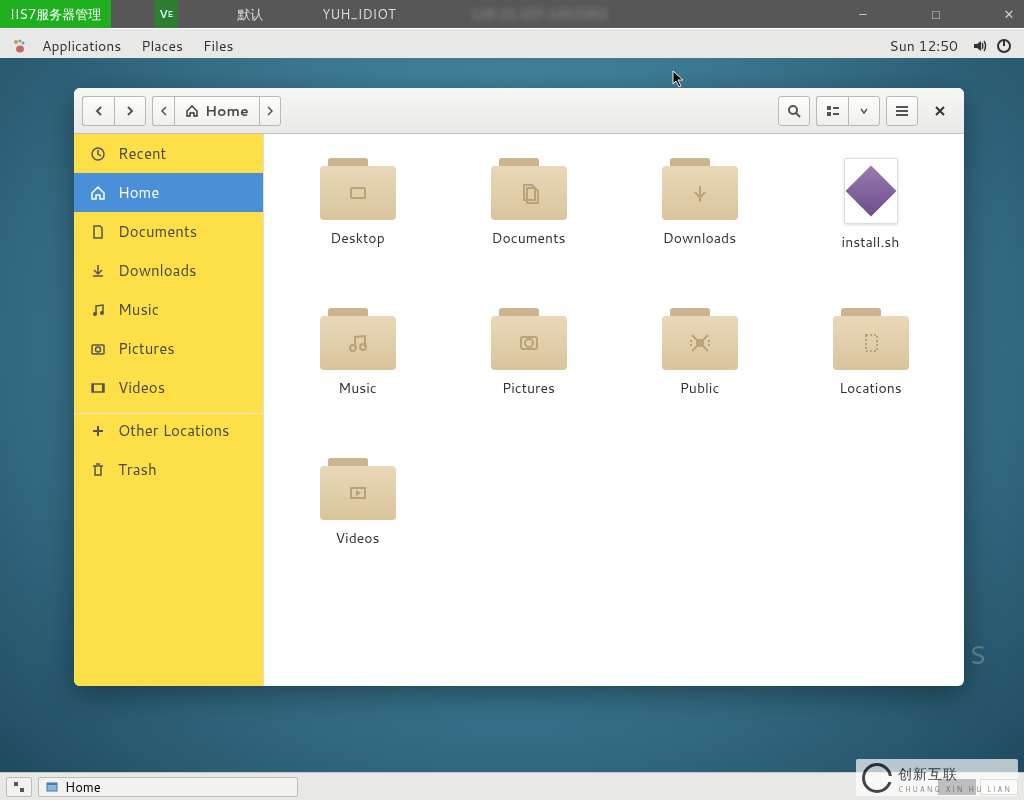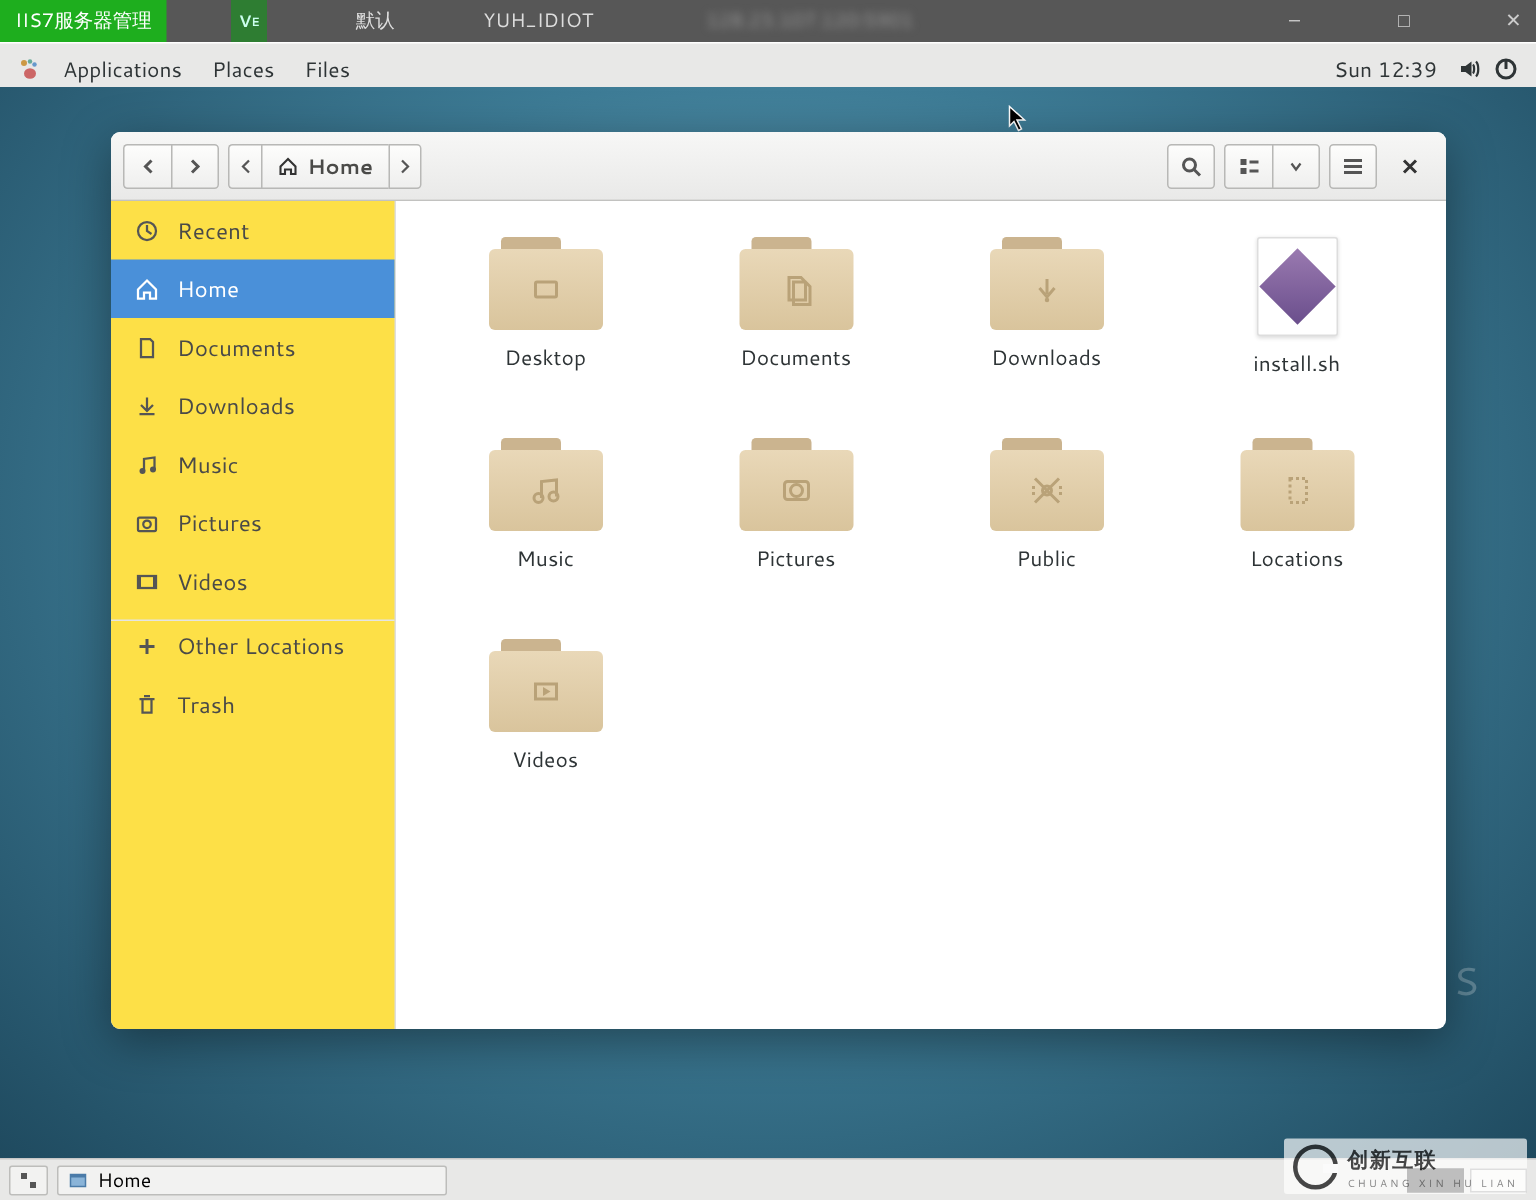--- a/index.html
+++ b/index.html
@@ -37,21 +37,21 @@
 .hb-spacer { flex: 1; }
 .hb-close { width:32px; height:30px; display:flex; align-items:center; justify-content:center; cursor:pointer; border:1px solid transparent; border-radius:3px; }
 
 .nautilus-body { flex: 1; display: flex; }
 .sidebar { width: 190px; background: #fde047; border-right: 1px solid #dedede; display:flex; flex-direction:column; }
 .side-item { display: flex; align-items: center; gap: 12px; padding: 9px 16px; color: #4a4a48; font-size: 15px; cursor:pointer; }
 .side-item.active { background: #4a90d9; color: #fff; }
 .side-sep { border-top:1px solid #e4e4e3; margin-top:6px; padding-top:6px; }
 .side-icon { width:16px; height:16px; flex-shrink:0; }
 
-.file-grid { flex: 1; padding: 24px 16px; display: grid; grid-template-columns: repeat(4, 1fr); grid-auto-rows: 134px; gap: 0; align-content: start; }
+.file-grid { flex: 1; padding: 24px 16px; display: grid; grid-template-columns: repeat(4, 1fr); grid-auto-rows: 134px; gap: 16px; align-content: start; }
 .file-item { display: flex; flex-direction: column; align-items: center; gap: 8px; cursor:pointer; }
 .file-label { font-size: 14px; color: #2e3436; }
 .folder-icon { width: 76px; height: 62px; position: relative; }
 .folder-back { position:absolute; top:0; left:8px; width:40px; height:14px; background:#cbb48f; border-radius:3px 3px 0 0; }
 .folder-front { position:absolute; top:8px; left:0; width:76px; height:54px; background: linear-gradient(#e9d8b8, #d9c49c); border-radius:4px; display:flex; align-items:center; justify-content:center; }
 .file-icon-rect { width:54px; height:66px; background:#fff; border:1px solid #ddd; border-radius:2px; box-shadow:0 1px 3px rgba(0,0,0,.15); display:flex; align-items:center; justify-content:center; }
 .script-badge { width:36px; height:36px; background: linear-gradient(135deg,#9a7ab0,#6a4e8c); transform: rotate(45deg); }
 
 
 .bottom-panel { position:absolute; bottom:0; left:0; right:0; height:28px; background:#e8e8e7; border-top:1px solid #c7c7c7; display:flex; align-items:center; padding:0 6px; gap:6px; font-size:13px; }
@@ -59,21 +59,21 @@
 .bp-btn.wide { min-width: 260px; justify-content:flex-start; }
 .bp-spacer { flex:1; }
 .bp-tray { display:flex; gap:4px; align-items:center; }
 .tray-box{ width:38px; height:16px; border:1px solid #999; background:#f5f5f4; }
 .tray-box.dark{ background:#333; border-color:#333; }
 
 
 .watermark { position:absolute; right:6px; bottom:4px; display:flex; align-items:center; gap:6px; opacity:.85; background:rgba(255,255,255,.8); padding:2px 6px; border-radius:2px; }
 .wm-c { width:30px; height:30px; border:3px solid #2a2a2a; border-radius:50%; position:relative; }
 .wm-c::after{ content:""; position:absolute; right:-3px; top:10px; width:10px; height:6px; background:#fff; }
-.wm-text { font-size:14px; color:#2a2a2a; font-weight:700; letter-spacing:1px; }
+.wm-text { font-size:14px; color:#2a2a2a; font-weight:400; letter-spacing:1px; }
 .wm-sub { font-size:7px; color:#777; display:block; letter-spacing:2px; }
 
 svg { display:block; }
 .centos-mark { position:absolute; right:20px; bottom:100px; color:rgba(255,255,255,.25); font-size:26px; letter-spacing:18px; }
 </style>
 </head>
 <body>
 
 <div class="vnc-bar">
   <div class="vnc-green">IIS7服务器管理</div>
@@ -93,21 +93,21 @@
         <circle cx="4" cy="4" r="2" fill="#c94"></circle>
         <circle cx="8" cy="3" r="1.5" fill="#6a9"></circle>
         <circle cx="11" cy="5" r="1.5" fill="#69c"></circle>
         <ellipse cx="8" cy="11" rx="4" ry="3.5" fill="#c66"></ellipse>
       </svg>
   </span>
   <div class="panel-item">Applications</div>
   <div class="panel-item">Places</div>
   <div class="panel-item">Files</div>
   <div class="panel-spacer"></div>
-  <div class="panel-item">Sun 12:39</div>
+  <div class="panel-item">Sun 12:50</div>
   <div class="panel-icon">
     <svg width="16" height="16" viewBox="0 0 16 16" fill="#2e3436">
         <path d="M2 6h3l4-3v10l-4-3H2z"></path>
         <path d="M10 5c1 1 1 5 0 6M12 3c2 2 2 8 0 10" stroke="#2e3436" fill="none" stroke-width="1.5"></path>
       </svg>
   </div>
   <div class="panel-icon">
     <svg width="16" height="16" viewBox="0 0 16 16" fill="none" stroke="#2e3436" stroke-width="2">
         <circle cx="8" cy="8" r="6"></circle>
         <line x1="8" y1="2" x2="8" y2="8"></line>

